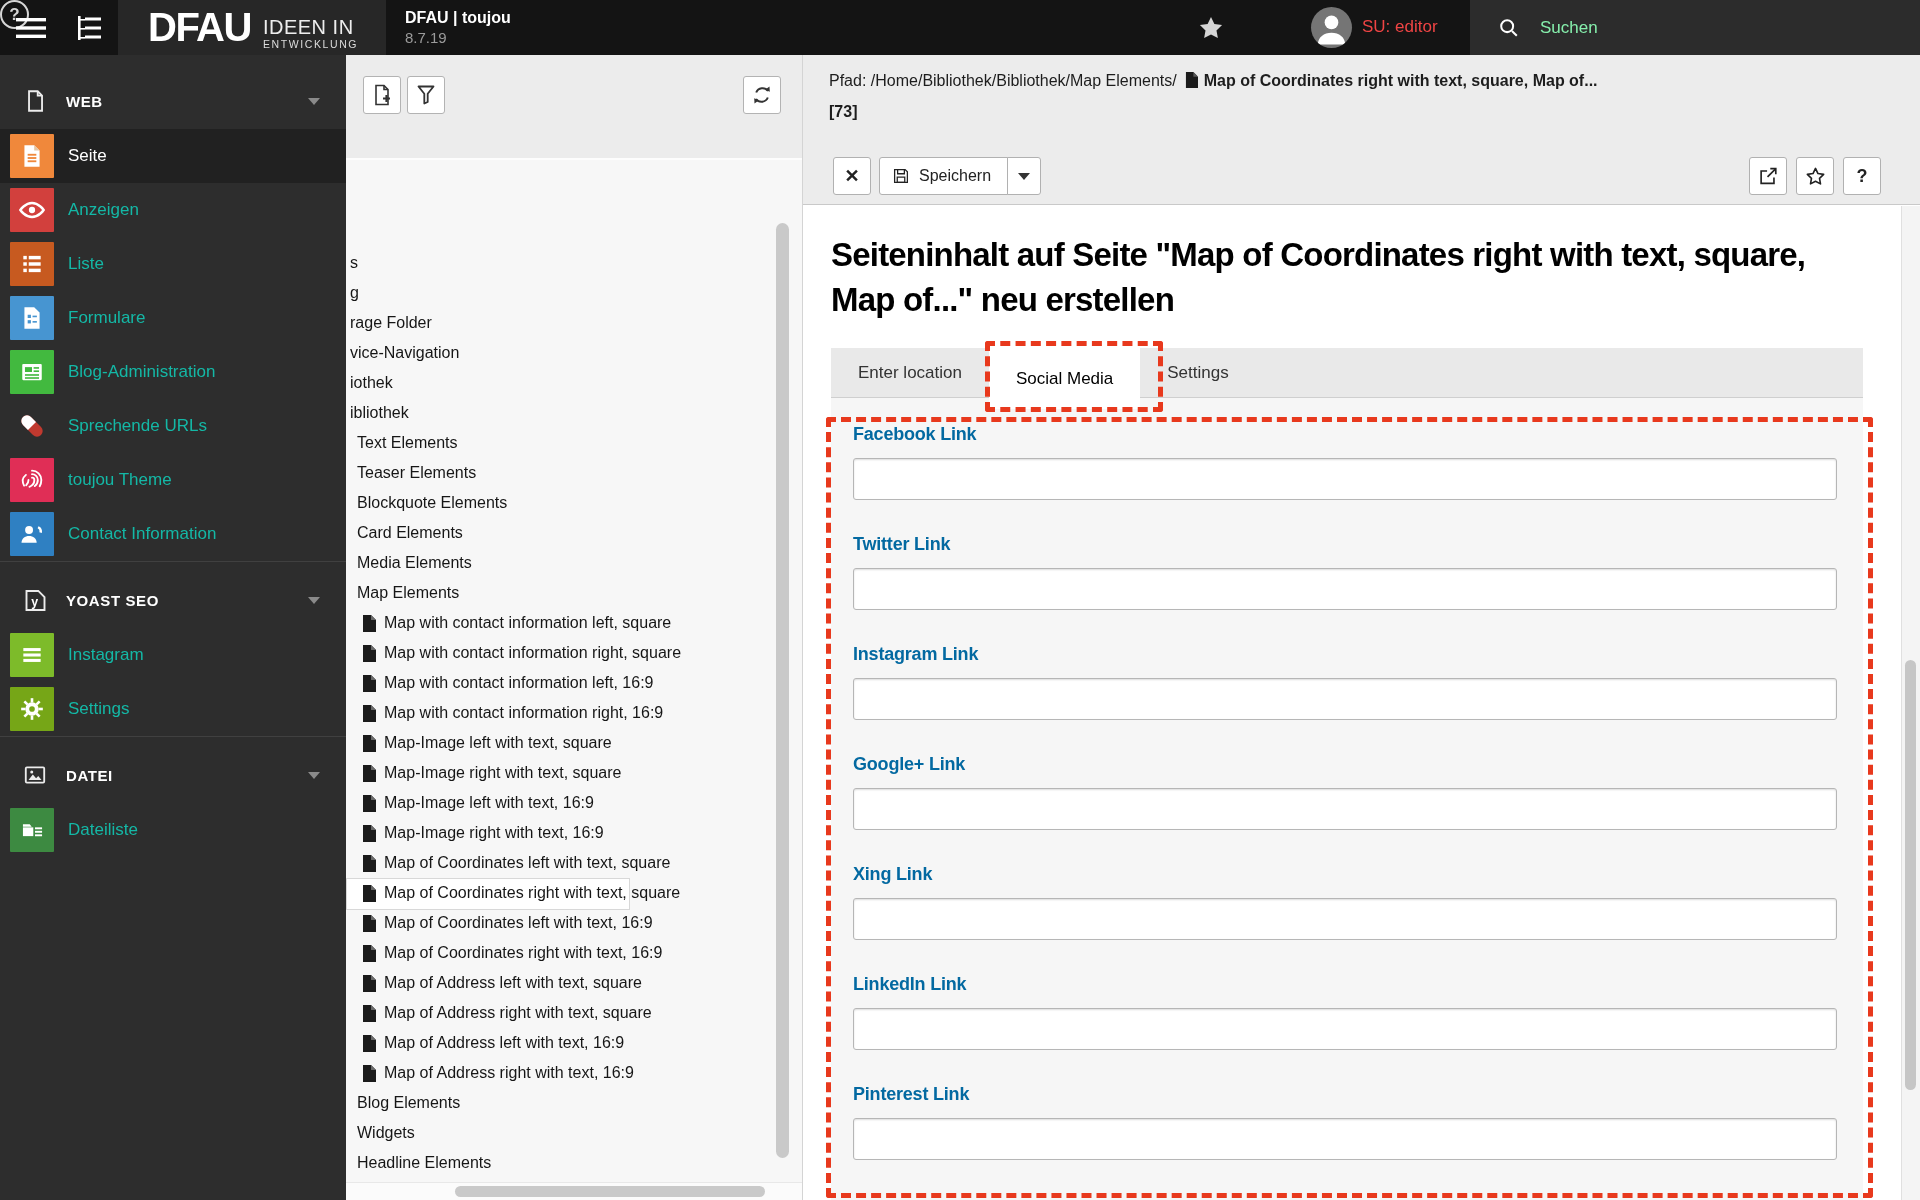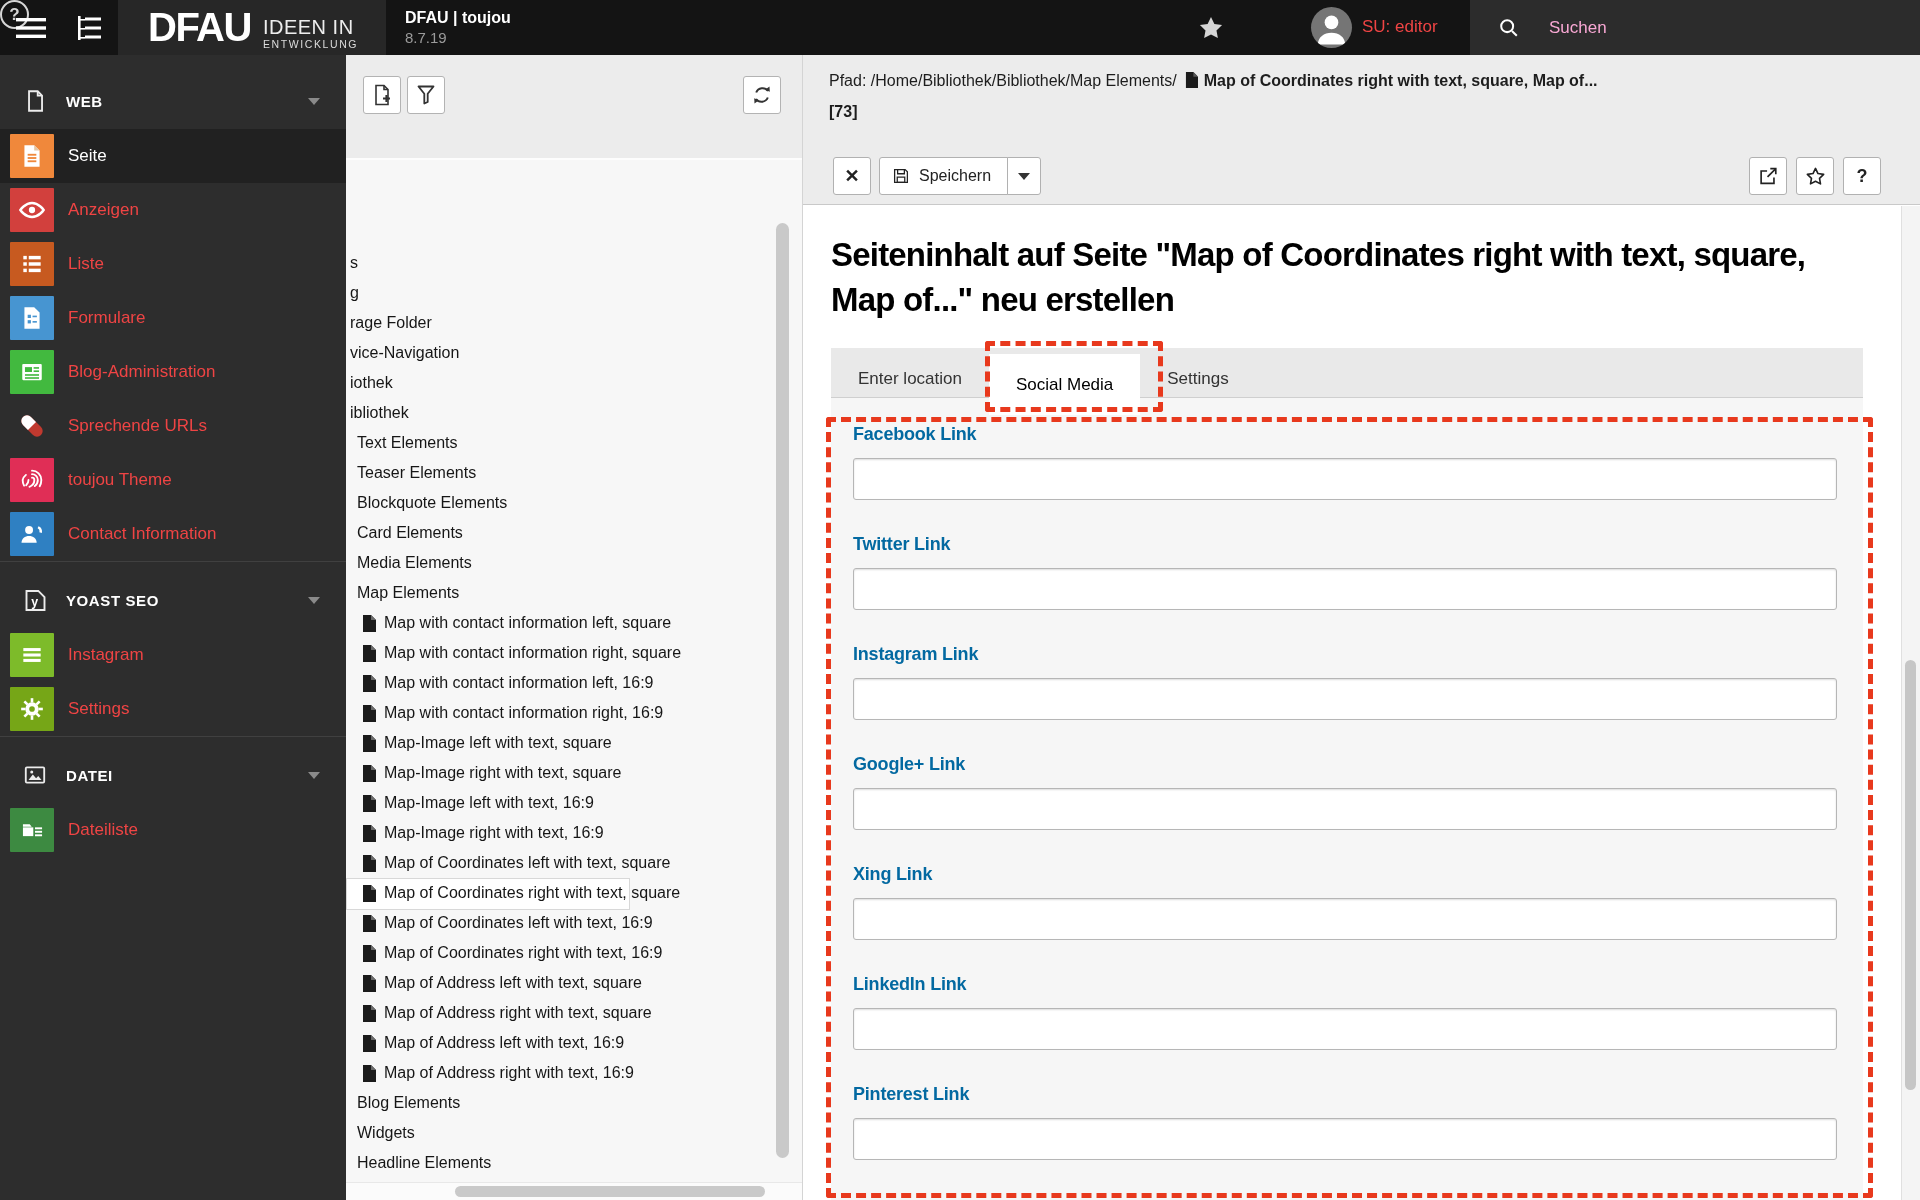--- a/index.html
+++ b/index.html
@@ -23,36 +23,36 @@
   .tb-icon { position:absolute; top:14px; width:28px; height:28px; cursor:pointer; }
   #tb-star { left:1197px; }
   #tb-help { left:1252px; top:13px; width:29px; height:29px; border:2px solid #d6d6d6; border-radius:50%;
              color:#d6d6d6; font-size:17px; font-weight:700; display:flex; align-items:center; justify-content:center; }
   #tb-avatar { position:absolute; left:1311px; top:7px; width:41px; height:41px; border-radius:50%;
                background:#757575; overflow:hidden; cursor:pointer; }
   #tb-user { position:absolute; left:1362px; top:17px; font-size:17px; color:#ef4444; cursor:pointer; }
   #tb-search { position:absolute; left:1470px; top:0; width:450px; height:55px; background:#2c2c2c;
                display:flex; align-items:center; cursor:pointer; }
   #tb-search .s-icon { margin-left:28px; width:22px; height:22px; }
-  #tb-search .s-label { margin-left:29px; font-size:17px; color:#f9a8d4; }
+  #tb-search .s-label { margin-left:20px; font-size:17px; color:#86efac; }
   
   #menu { position:absolute; left:0; top:55px; width:346px; bottom:0; background:#2d2d2d; z-index:10; }
   .menu-sec { padding-top:10px; }
   .menu-sec:first-child { padding-top:18px; border-top:none; }
   .menu-sec + .menu-sec { border-top:1px solid #404040; }
   .menu-header { height:56px; display:flex; align-items:center; position:relative; cursor:pointer; }
   .mh-icon { width:30px; height:30px; margin-left:20px; display:flex; align-items:center; justify-content:center; }
   .mh-label { margin-left:16px; font-size:15px; font-weight:700; color:#fff; letter-spacing:0.6px; }
   .mh-chevron { position:absolute; right:26px; width:0; height:0;
                 border-left:6px solid transparent; border-right:6px solid transparent; border-top:7px solid #8a8a8a; }
   .menu-item { height:54px; position:relative; display:flex; align-items:center; cursor:pointer; }
   .menu-item.active { background:#212121; }
   .tile { position:absolute; left:10px; top:5px; width:44px; height:44px; border-radius:1px;
           display:flex; align-items:center; justify-content:center; }
-  .mi-label { margin-left:68px; font-size:17px; color:#ef4444; }
+  .mi-label { margin-left:68px; font-size:17px; color:#14b8a6; }
   .menu-item.active .mi-label { color:#fff; }
   
   #tree { position:absolute; left:346px; top:55px; width:456px; bottom:0; background:#f7f7f7; z-index:5; }
   #tree-toolbar { position:absolute; left:0; top:0; right:0; height:105px; background:#ececec; border-bottom:2px solid #fdfdfd; }
   .tbtn { position:absolute; top:21px; width:38px; height:38px; background:#fff; border:1px solid #b3b3b3;
           border-radius:3px; display:flex; align-items:center; justify-content:center; cursor:pointer; }
   #btn-newpage { left:17px; } #btn-filter { left:61px; } #btn-refresh { left:397px; }
   #tree-items { position:absolute; left:0; top:193px; right:18px; }
   .tree-row { height:30px; display:flex; align-items:center; font-size:16px; color:#161616;
               position:relative; white-space:nowrap; cursor:pointer; }
@@ -82,21 +82,21 @@
   #btn-save-caret { width:34px; height:38px; margin-left:-1px; background:#fff; border:1px solid #b1b1b1;
               border-radius:0 3px 3px 0; display:flex; align-items:center; justify-content:center; cursor:pointer; }
   .caret-down { width:0; height:0; border-left:6px solid transparent; border-right:6px solid transparent; border-top:7px solid #333; }
   #btn-ext { right:133px; width:38px; } #btn-fav { right:86px; width:38px; } #btn-help2 { right:39px; width:38px; font-weight:700; font-size:18px; }
   #doc { position:absolute; left:0; top:151px; right:0; bottom:0; background:#fff; }
   #heading { position:absolute; left:28px; top:26px; width:1020px; font-size:33px; line-height:45px;
              font-weight:700; color:#000; letter-spacing:-0.8px; }
   #tabsbar { position:absolute; left:28px; top:142px; width:1032px; height:50px; background:#e9e9e9;
              border-bottom:1px solid #cfcfcf; white-space:nowrap; z-index:1; }
   .tab { position:relative; display:inline-flex; align-items:center; height:50px; padding:0 27px;
-         font-size:17px; color:#333; cursor:pointer; vertical-align:top;margin-top:6px; }
+         font-size:17px; color:#333; cursor:pointer; vertical-align:top; }
   .tab.active { background:#fff; height:61px; color:#000; z-index:2; }
   #formpanel { position:absolute; left:28px; top:191px; width:1032px; bottom:0; background:#f6f6f6; }
   .field { position:absolute; left:22px; right:26px; }
   .flabel { font-size:18px; font-weight:700; color:#0369a1; letter-spacing:-0.2px; margin-bottom:13px; }
   .field input { width:100%; height:42px; border:1px solid #b6b6b6; border-radius:3px; background:#fff;
                  box-shadow:inset 0 1px 2px rgba(0,0,0,0.14); font-size:16px; padding:0 10px; outline:none; }
   #doc-scroll { position:absolute; right:0; top:0; width:19px; bottom:0; background:#f4f4f4; border-left:1px solid #e0e0e0; }
   #doc-thumb { position:absolute; right:4px; top:454px; width:11px; height:430px; background:#c6c6c6; border-radius:6px; cursor:pointer; }
   
   .anno { position:absolute; border:5px dashed #e8391d; border-radius:3px; pointer-events:none; z-index:50; }

